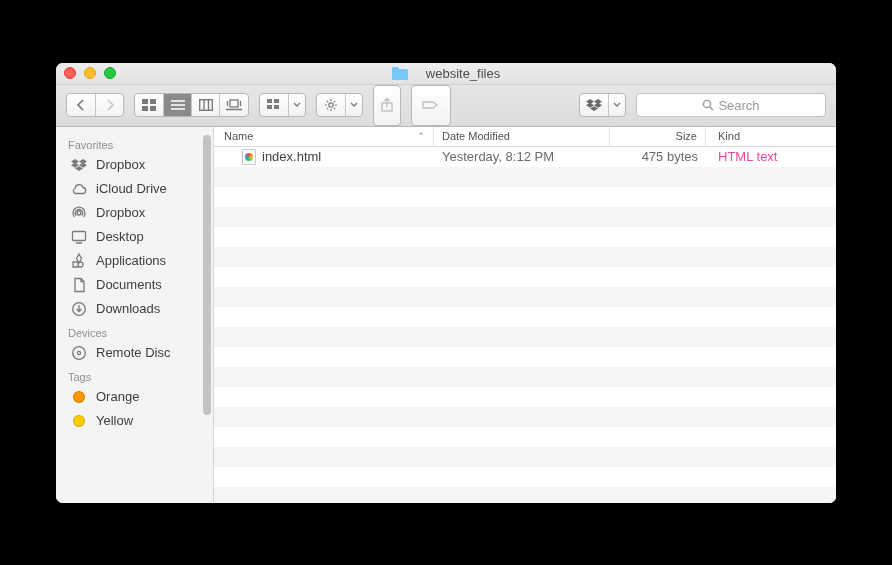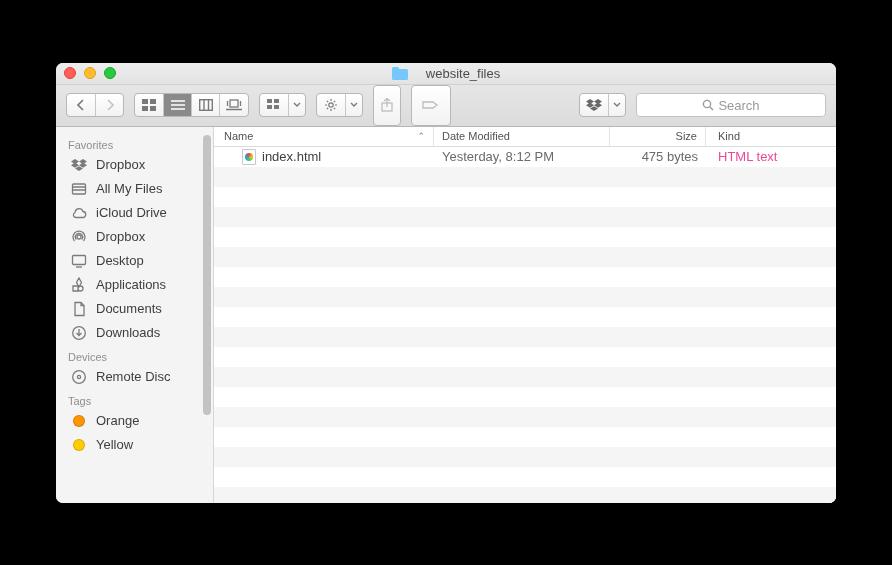--- a/index.html
+++ b/index.html
@@ -275,30 +275,20 @@
           <span class="sb-ico">
             <svg width="16" height="14" viewBox="0 0 16 12" fill="#7b7b7b">
               <path d="M4 0 0 2.6l4 2.6 4-2.6zM12 0 8 2.6l4 2.6 4-2.6zM0 6.2l4 2.6 4-2.6-4-2.6zM8 6.2l4 2.6 4-2.6-4-2.6zM4 9.4l4 2.6 4-2.6-4-2.2z"></path>
             </svg>
           </span>
           <span>Dropbox</span>
         </div>
         <div class="sb-item">
           <span class="sb-ico">
             <svg width="16" height="16" viewBox="0 0 16 16" fill="none" stroke="#7b7b7b" stroke-width="1.3">
-              <rect x="1.5" y="3" width="13" height="10" rx="1"></rect>
-              <line x1="1.5" y1="6" x2="14.5" y2="6"></line>
-              <line x1="1.5" y1="9" x2="14.5" y2="9"></line>
-            </svg>
-          </span>
-          <span>All My Files</span>
-        </div>
-        <div class="sb-item">
-          <span class="sb-ico">
-            <svg width="16" height="16" viewBox="0 0 16 16" fill="none" stroke="#7b7b7b" stroke-width="1.3">
               <path d="M4.5 12.5h7a3 3 0 0 0 .4-6 4 4 0 0 0-7.8 1A2.6 2.6 0 0 0 4.5 12.5z"></path>
             </svg>
           </span>
           <span>iCloud Drive</span>
         </div>
         <div class="sb-item">
           <span class="sb-ico">
             <svg width="16" height="16" viewBox="0 0 16 16" fill="none" stroke="#7b7b7b" stroke-width="1.3">
               <circle cx="8" cy="8" r="2"></circle>
               <path d="M3.5 12a6 6 0 1 1 9 0"></path>

